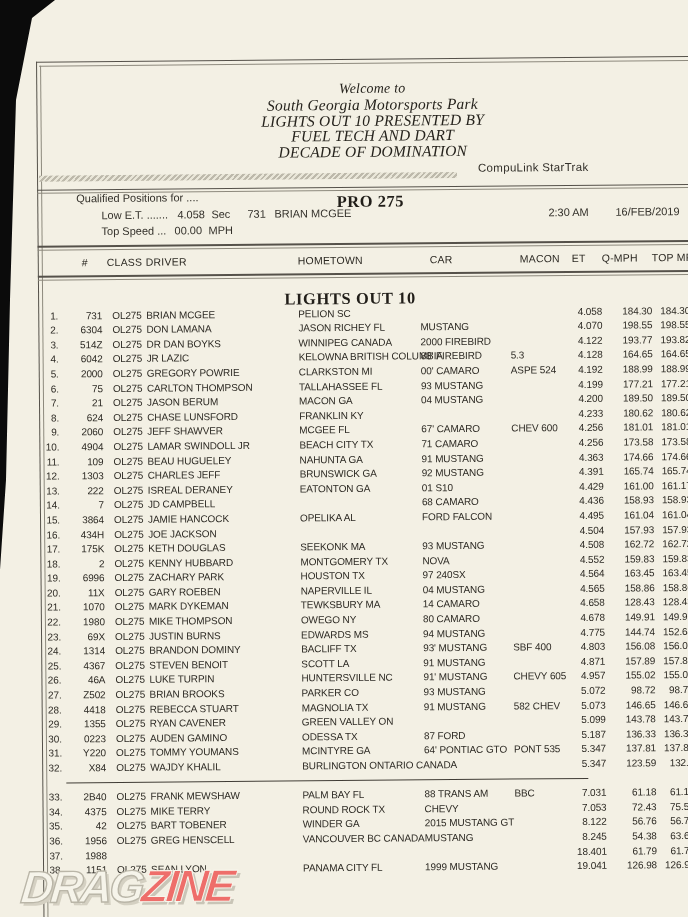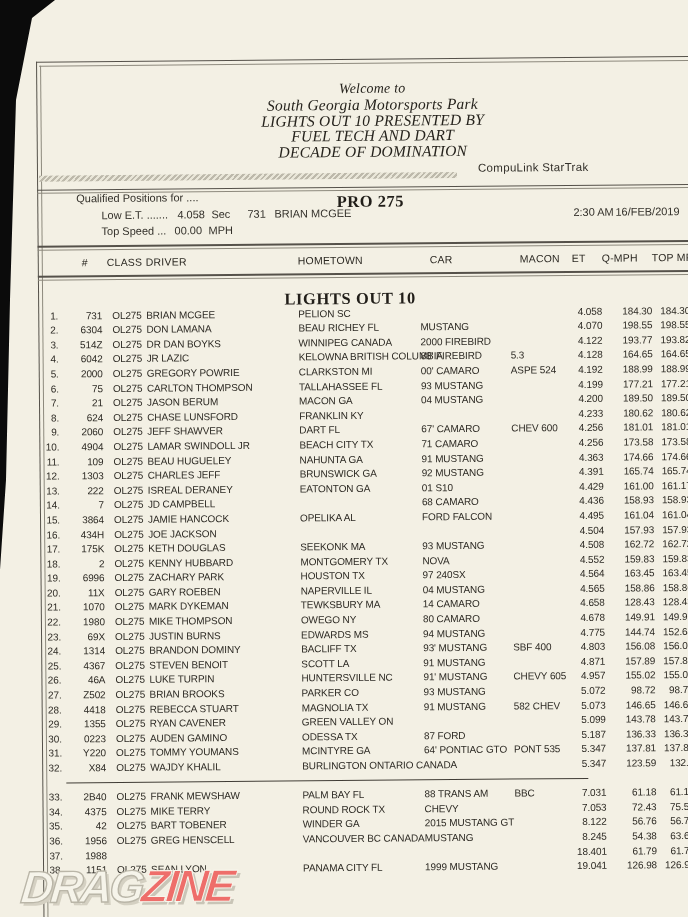--- a/index.html
+++ b/index.html
@@ -88,21 +88,21 @@
   <div class="q" style="top:131px;left:45px;">Qualified Positions for ....</div>
   <div class="pro-title">PRO 275</div>
   <div class="q" style="top:148px;left:70px;">Low E.T.  .......</div>
   <div class="q" style="top:148px;left:146px;">4.058</div>
   <div class="q" style="top:148px;left:180px;">Sec</div>
   <div class="q" style="top:148px;left:216px;">731</div>
   <div class="q" style="top:148px;left:243px;">BRIAN MCGEE</div>
   <div class="q" style="top:164px;left:70px;">Top Speed  ...</div>
   <div class="q" style="top:164px;left:143px;">00.00</div>
   <div class="q" style="top:164px;left:177px;">MPH</div>
-  <div class="q" style="top:149px;left:542px;">2:30 AM</div>
+  <div class="q" style="top:149px;left:517px;">2:30 AM</div>
   <div class="q" style="top:149px;left:584px;">16/FEB/2019</div>
 
   <div class="bl" style="top:184px;left:6px;right:0;height:2px;"></div>
   <div class="bl light" style="top:188px;left:6px;right:0;height:1px;"></div>
   <div class="bl" style="top:214px;left:6px;right:0;height:2px;"></div>
   <div class="bl light" style="top:218px;left:6px;right:0;height:1px;"></div>
 
   <table class="results">
       <colgroup>
         <col style="width: 22px;">
@@ -146,21 +146,21 @@
           <td class="c-motor"></td>
           <td class="c-et">4.058</td>
           <td class="c-qmph">184.30</td>
           <td class="c-top">184.30</td>
         </tr>
         <tr>
           <td class="c-pos">2.</td>
           <td class="c-num">6304</td>
           <td class="c-class">OL275</td>
           <td class="c-driver">DON LAMANA</td>
-          <td class="c-home">BEAU RICHEY FL</td>
+          <td class="c-home">JASON RICHEY FL</td>
           <td class="c-car">MUSTANG</td>
           <td class="c-motor"></td>
           <td class="c-et">4.070</td>
           <td class="c-qmph">198.55</td>
           <td class="c-top">198.55</td>
         </tr>
         <tr>
           <td class="c-pos">3.</td>
           <td class="c-num">514Z</td>
           <td class="c-class">OL275</td>
@@ -230,21 +230,21 @@
           <td class="c-motor"></td>
           <td class="c-et">4.233</td>
           <td class="c-qmph">180.62</td>
           <td class="c-top">180.62</td>
         </tr>
         <tr>
           <td class="c-pos">9.</td>
           <td class="c-num">2060</td>
           <td class="c-class">OL275</td>
           <td class="c-driver">JEFF SHAWVER</td>
-          <td class="c-home">DART  FL</td>
+          <td class="c-home">MCGEE  FL</td>
           <td class="c-car">67' CAMARO</td>
           <td class="c-motor">CHEV 600</td>
           <td class="c-et">4.256</td>
           <td class="c-qmph">181.01</td>
           <td class="c-top">181.01</td>
         </tr>
         <tr>
           <td class="c-pos">10.</td>
           <td class="c-num">4904</td>
           <td class="c-class">OL275</td>

